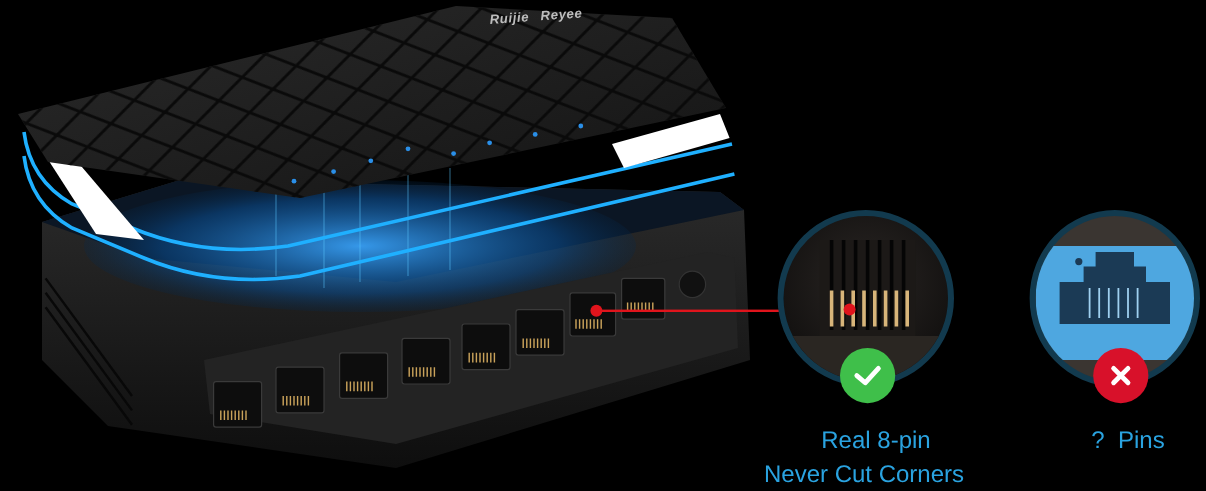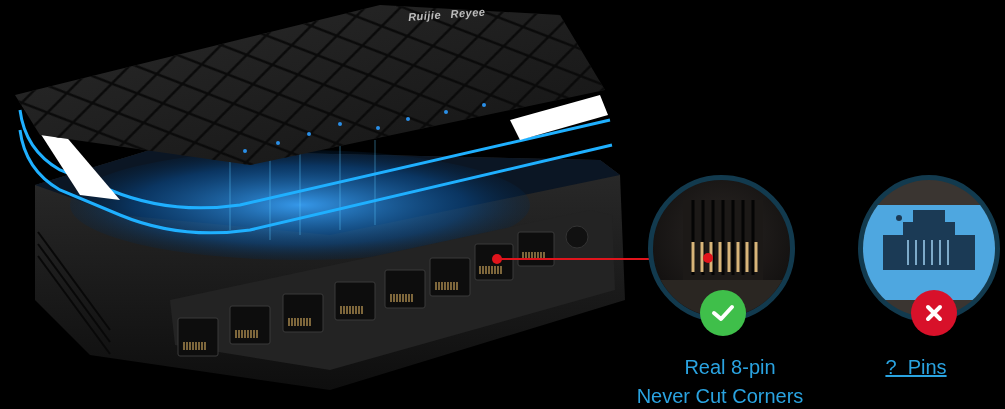--- a/index.html
+++ b/index.html
@@ -9,21 +9,21 @@
     .brand span { margin-right: 6px; }
     .pin-circle { position: absolute; border-radius: 50%; overflow: hidden; }
     .good-circle { left: 648px; top: 175px; width: 147px; height: 147px; background: radial-gradient(circle at 50% 40%, #2a2624 0%, #141211 70%); border: 5px solid #123a4e; box-sizing: border-box; }
     .bad-circle { left: 858px; top: 175px; width: 142px; height: 147px; background: #3a3531; border: 5px solid #123a4e; box-sizing: border-box; }
     .badge { position: absolute; width: 46px; height: 46px; border-radius: 50%; display: flex; align-items: center; justify-content: center; color: #fff; font-size: 26px; font-weight: bold; }
     .badge-ok { left: 700px; top: 290px; background: #3fbf4a; }
     .badge-bad { left: 911px; top: 290px; background: #d8112a; }
     .caption { position: absolute; color: #2aa3e0; font-size: 20px; line-height: 30px; text-align: center; }
     .cap-good-1 { left: 600px; top: 352px; width: 260px; }
     .cap-good-2 { left: 590px; top: 381px; width: 260px; }
-    .cap-bad { left: 856px; top: 352px; width: 120px; text-decoration: underline; }
+    .cap-bad { left: 880px; top: 352px; width: 120px; }
     .connector-line { position: absolute; left: 497px; top: 258px; width: 212px; height: 2px; background: #e0141c; }
     .connector-dot { position: absolute; width: 10px; height: 10px; border-radius: 50%; background: #e0141c; }
   </style>
 </head>
 <body>
 
 <div class="scene">
   <svg width="1005" height="409" viewBox="0 0 1005 409" style="position:absolute;left:0;top:0">
     <defs>
       <linearGradient id="base" x1="0" y1="0" x2="0" y2="1">

